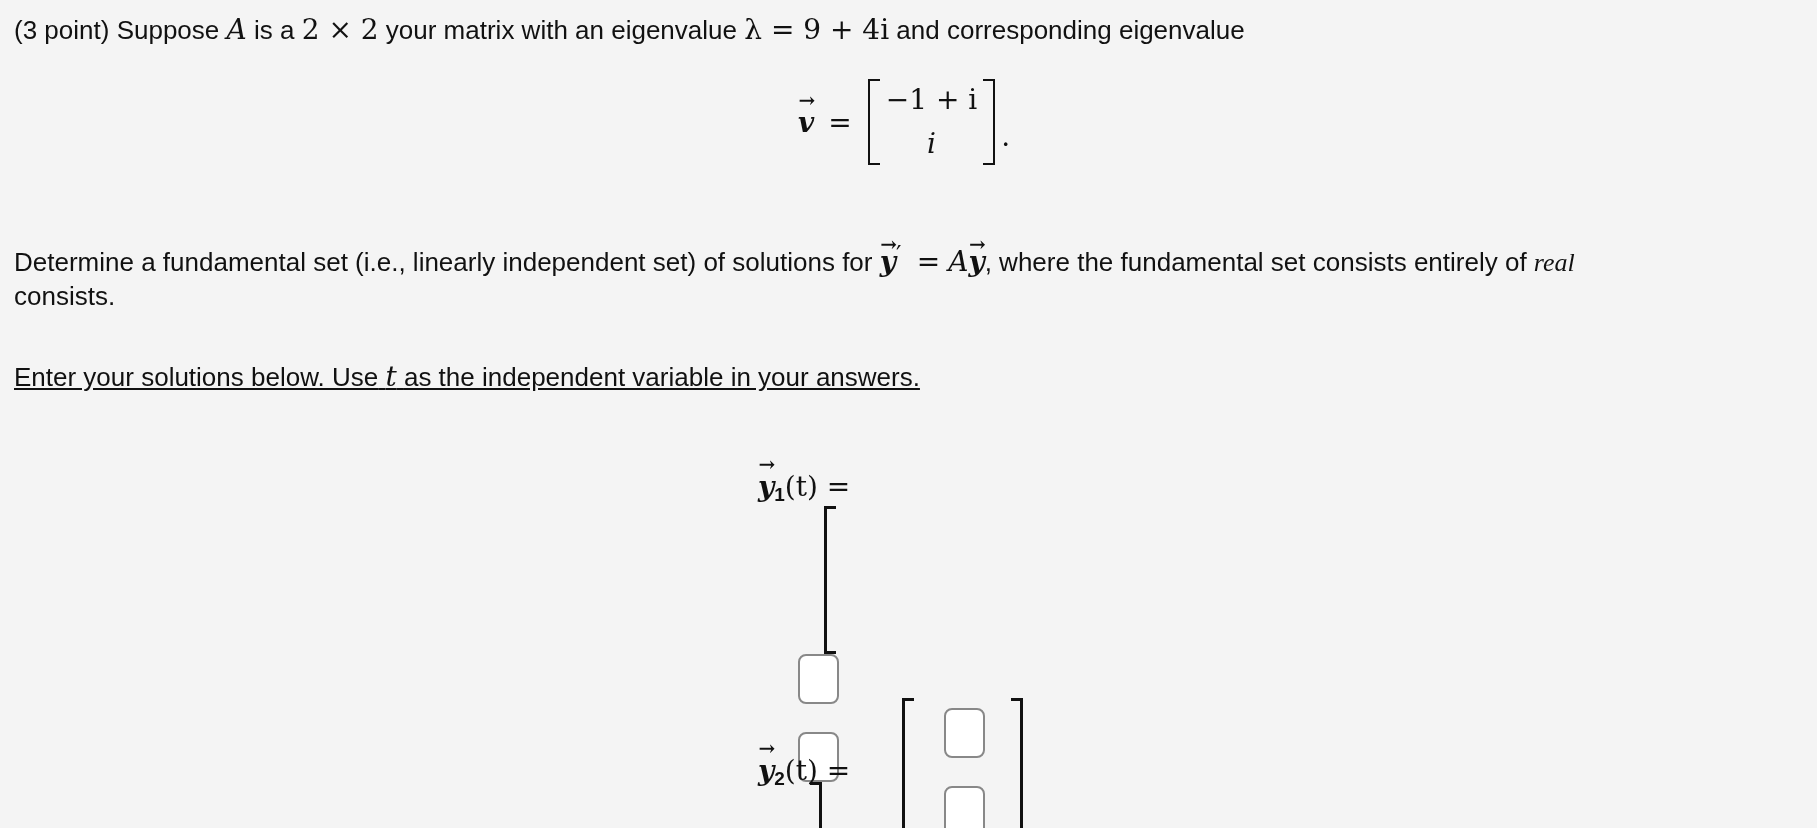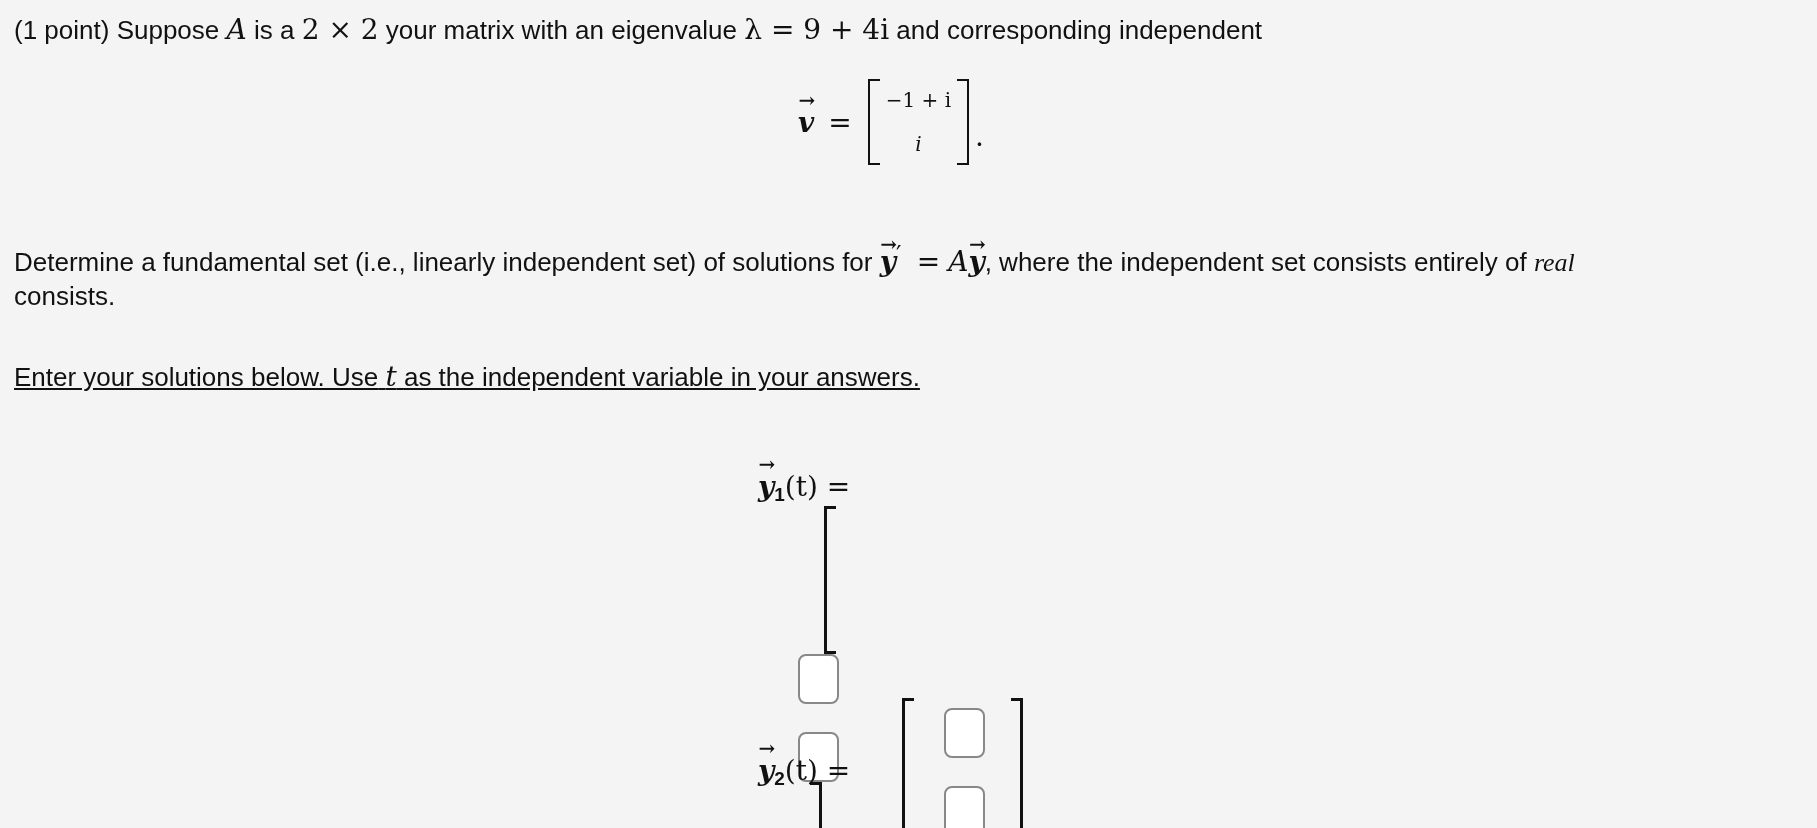--- a/index.html
+++ b/index.html
@@ -72,21 +72,21 @@
     .bracket.right { border-left: none; }
     .matrix-col {
       display: flex;
       flex-direction: column;
       align-items: center;
       justify-content: space-around;
       padding: 0 6px;
     }
     .eig-entry {
       font-family: "DejaVu Serif", "Liberation Serif", serif;
-      font-size: 20px;
+      font-size: 28px;
       line-height: 44px;
       text-align: right;
     }
 
     
     .answer-row {
       position: absolute;
       left: 758px;
       display: flex;
       align-items: center;
@@ -123,46 +123,46 @@
       border-radius: 8px;
       box-sizing: border-box;
       padding: 0;
       outline: none;
     }
   </style>
 </head>
 <body>
 
 <div class="line" style="top:11px;">
-  <span>(1 point)</span>
+  <span>(3 point)</span>
   <span>Suppose</span>
   <span class="mi">A</span>
   <span>is a</span>
   <span class="math">2 × 2</span>
   <span>your matrix with an eigenvalue</span>
   <span class="math">λ = 9 + 4i</span>
-  <span>and corresponding independent</span>
+  <span>and corresponding eigenvalue</span>
 </div>
 
 <div class="eigvec">
   <span class="mb vec">v</span>
   <span class="math" style="margin:0 16px 0 14px;">=</span>
   <div class="bracket left" style="height:82px;"></div>
   <div class="matrix-col">
     <span class="eig-entry">−1 + i</span>
     <span class="eig-entry mi">i</span>
   </div>
   <div class="bracket right" style="height:82px;"></div>
   <span class="math" style="margin-left:6px;">.</span>
 </div>
 
 <div class="line" style="top:236px;">
   <span>Determine a fundamental set (i.e., linearly independent set) of solutions for</span>
   <span class="mb vec">y</span><span class="math" style="font-size:24px;vertical-align:8px;">′</span>
-  <span class="math" style="margin:0 8px;">=</span><span class="mi">A</span><span class="mb vec">y</span><span>, where the independent set consists entirely of</span>
+  <span class="math" style="margin:0 8px;">=</span><span class="mi">A</span><span class="mb vec">y</span><span>, where the fundamental set consists entirely of</span>
   <span class="em">real</span>
 </div>
 <div class="line" style="top:277px;">
   <span>consists.</span>
 </div>
 
 <div class="line" style="top:358px;text-decoration:underline;">
   <span>Enter your solutions below. Use</span>
   <span class="mi">t</span>
   <span>as the independent variable in your answers.</span>

